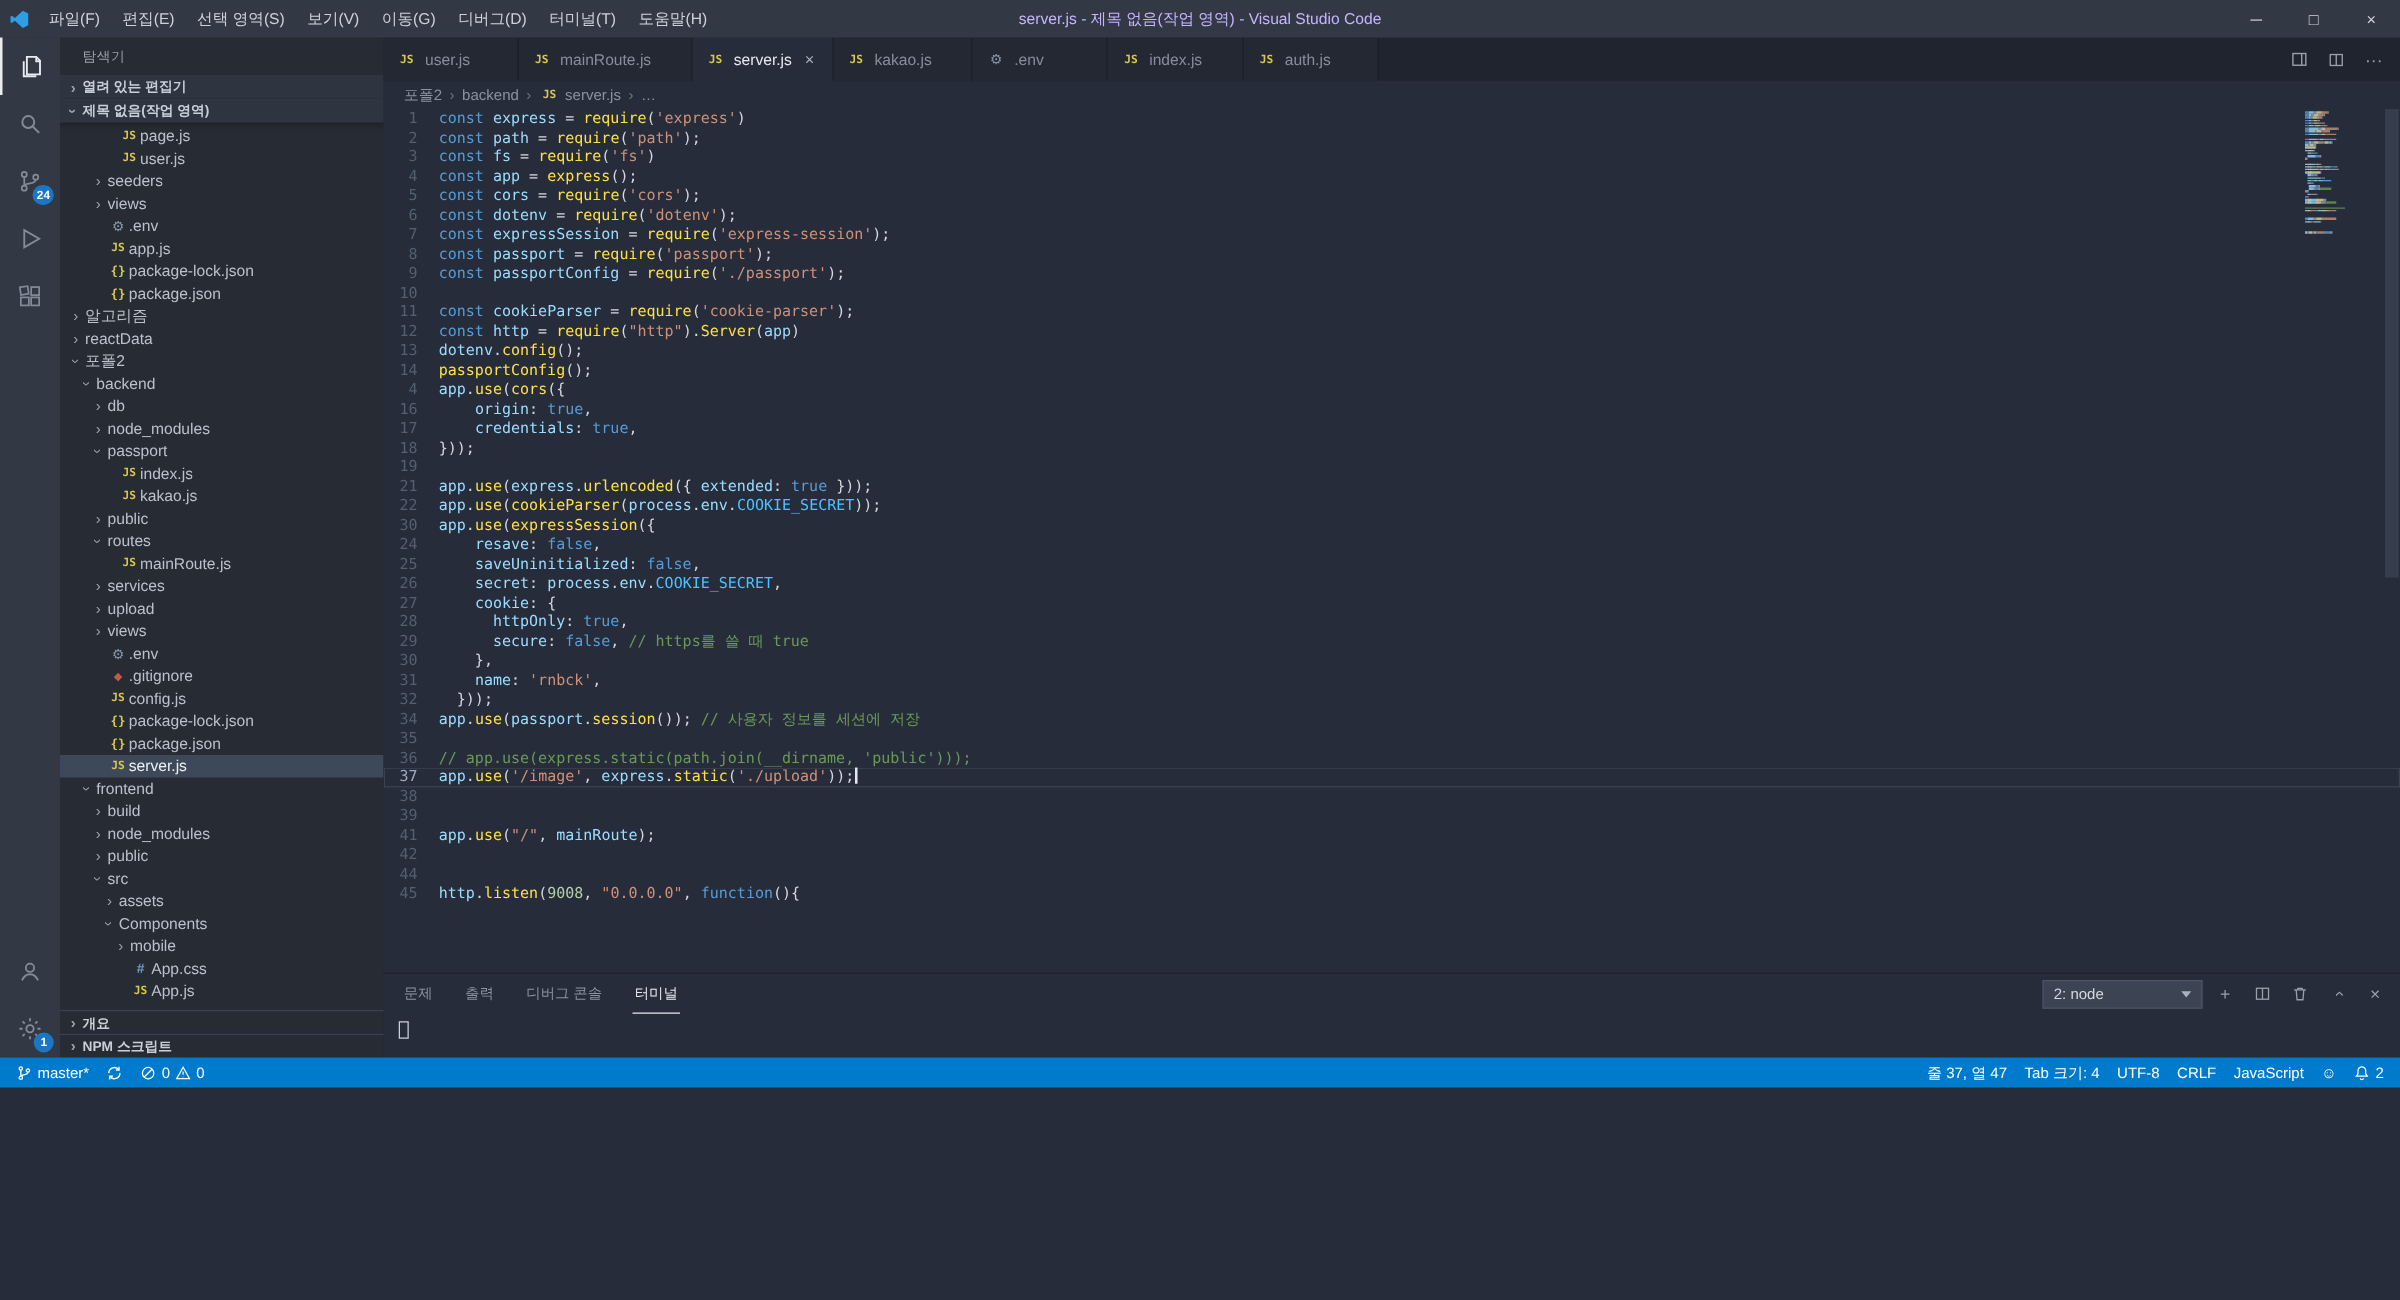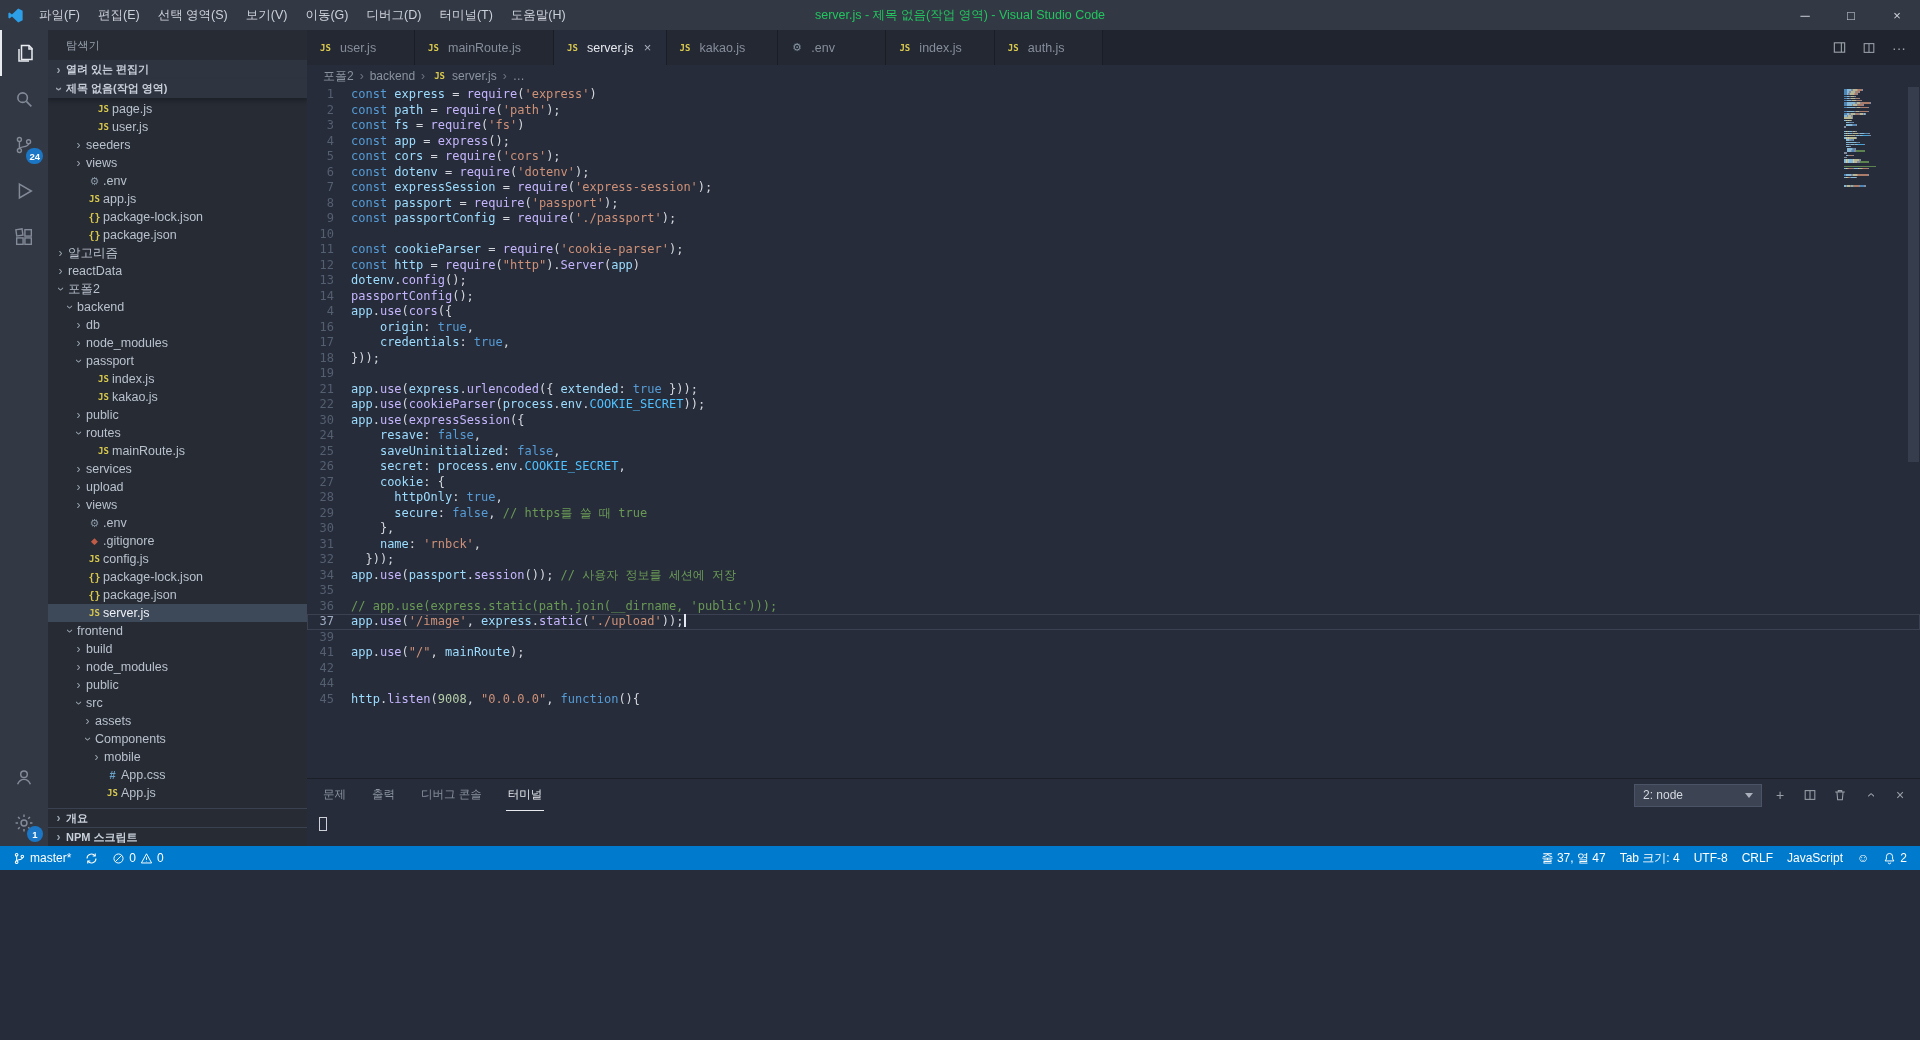--- a/index.html
+++ b/index.html
@@ -6,21 +6,21 @@
   html,body{width:1920px;height:1040px;overflow:hidden;background:#262c3a;
     font-family:"Liberation Sans","DejaVu Sans",sans-serif;color:#c3cad4}
   .window{width:1920px;height:870px;display:flex;flex-direction:column}
 
   
   .titlebar{height:30px;background:#333845;display:flex;align-items:center;position:relative;flex:none}
   .tb-left{display:flex;align-items:center;height:100%}
   .logo{width:30px;display:flex;justify-content:center;align-items:center}
   .menubar{display:flex;height:100%}
   .menu-item{padding:0 9px;font-size:12.5px;color:#cdd2da;display:flex;align-items:center;cursor:pointer}
-  .window-title{position:absolute;left:50%;transform:translateX(-50%);font-size:12.5px;color:#22c55e;white-space:nowrap}
+  .window-title{position:absolute;left:50%;transform:translateX(-50%);font-size:12.5px;color:#c4b5fd;white-space:nowrap}
   .window-controls{margin-left:auto;display:flex;height:100%}
   .wc{width:46px;display:flex;align-items:center;justify-content:center;font-size:13px;color:#cfd3da;cursor:pointer}
 
   
   .main{flex:1;display:flex;min-height:0}
 
   
   .activitybar{width:48px;background:#333845;display:flex;flex-direction:column;justify-content:space-between;flex:none}
   .ab-item{width:48px;height:46px;display:flex;align-items:center;justify-content:center;color:#848b98;cursor:pointer;position:relative}
   .ab-item.active{color:#e8ebf0;border-left:2px solid #e8ebf0}
@@ -64,21 +64,21 @@
   .bc-sep{color:#6b7380;padding:0 2px}
 
   
   .code-area{flex:1;position:relative;overflow:hidden;background:#262c3a;
     font-family:"DejaVu Sans Mono","Liberation Mono",monospace;font-size:12px}
   .code-line{display:flex;height:15.5px;line-height:15.5px;white-space:pre}
   .code-line.current{box-shadow:inset 0 0 0 1px rgba(190,200,220,.14)}
   .line-num{width:44px;padding-right:17px;text-align:right;color:#545f70;flex:none}
   .code-line.current .line-num{color:#9fabc0}
   .line-text{white-space:pre;color:#d4d7dd}
-  .tk-k{color:#569cd6}.tk-v{color:#9cdcfe}.tk-f{color:#c4b5fd}.tk-s{color:#ce9178}
+  .tk-k{color:#569cd6}.tk-v{color:#9cdcfe}.tk-f{color:#fde047}.tk-s{color:#ce9178}
   .tk-c{color:#6a9955}.tk-p{color:#d4d7dd}.tk-n{color:#b5cea8}.tk-b{color:#569cd6}.tk-cc{color:#4fc1ff}
   .cursor{display:inline-block;width:1.5px;height:13px;background:#e3e8f2;vertical-align:-2px;margin-left:1px}
   .minimap{position:absolute;top:2px;right:14px;width:62px}
   .mm-line{height:1.5px;margin-bottom:.7px;display:flex}
   .mm-tok{height:100%;opacity:.8}
   .scroll-thumb{position:absolute;top:0;right:1px;width:11px;height:375px;background:rgba(130,140,158,.18)}
 
   
   .panel{height:68px;border-top:1px solid #1b1f28;flex:none;display:flex;flex-direction:column;background:#262c3a}
   .panel-header{height:32px;display:flex;align-items:center;padding:0 8px 0 14px}
@@ -537,20 +537,21 @@
             <div class="code-line"><div class="line-num">27</div><div class="line-text"><span class="tk-p">    </span><span class="tk-v">cookie</span><span class="tk-p">: {</span></div></div>
             <div class="code-line"><div class="line-num">28</div><div class="line-text"><span class="tk-p">      </span><span class="tk-v">httpOnly</span><span class="tk-p">: </span><span class="tk-b">true</span><span class="tk-p">,</span></div></div>
             <div class="code-line"><div class="line-num">29</div><div class="line-text"><span class="tk-p">      </span><span class="tk-v">secure</span><span class="tk-p">: </span><span class="tk-b">false</span><span class="tk-p">, </span><span class="tk-c">// https를 쓸 때 true</span></div></div>
             <div class="code-line"><div class="line-num">30</div><div class="line-text"><span class="tk-p">    },</span></div></div>
             <div class="code-line"><div class="line-num">31</div><div class="line-text"><span class="tk-p">    </span><span class="tk-v">name</span><span class="tk-p">: </span><span class="tk-s">'rnbck'</span><span class="tk-p">,</span></div></div>
             <div class="code-line"><div class="line-num">32</div><div class="line-text"><span class="tk-p">  }));</span></div></div>
             <div class="code-line"><div class="line-num">34</div><div class="line-text"><span class="tk-v">app</span><span class="tk-p">.</span><span class="tk-f">use</span><span class="tk-p">(</span><span class="tk-v">passport</span><span class="tk-p">.</span><span class="tk-f">session</span><span class="tk-p">()); </span><span class="tk-c">// 사용자 정보를 세션에 저장</span></div></div>
             <div class="code-line"><div class="line-num">35</div><div class="line-text"></div></div>
             <div class="code-line"><div class="line-num">36</div><div class="line-text"><span class="tk-c">// app.use(express.static(path.join(__dirname, 'public')));</span></div></div>
             <div class="code-line current"><div class="line-num">37</div><div class="line-text"><span class="tk-v">app</span><span class="tk-p">.</span><span class="tk-f">use</span><span class="tk-p">(</span><span class="tk-s">'/image'</span><span class="tk-p">, </span><span class="tk-v">express</span><span class="tk-p">.</span><span class="tk-f">static</span><span class="tk-p">(</span><span class="tk-s">'./upload'</span><span class="tk-p">));</span><span class="cursor"></span></div></div>
+            <div class="code-line"><div class="line-num">38</div><div class="line-text"></div></div>
             <div class="code-line"><div class="line-num">39</div><div class="line-text"></div></div>
             <div class="code-line"><div class="line-num">41</div><div class="line-text"><span class="tk-v">app</span><span class="tk-p">.</span><span class="tk-f">use</span><span class="tk-p">(</span><span class="tk-s">"/"</span><span class="tk-p">, </span><span class="tk-v">mainRoute</span><span class="tk-p">);</span></div></div>
             <div class="code-line"><div class="line-num">42</div><div class="line-text"></div></div>
             <div class="code-line"><div class="line-num">44</div><div class="line-text"></div></div>
             <div class="code-line"><div class="line-num">45</div><div class="line-text"><span class="tk-v">http</span><span class="tk-p">.</span><span class="tk-f">listen</span><span class="tk-p">(</span><span class="tk-n">9008</span><span class="tk-p">, </span><span class="tk-s">"0.0.0.0"</span><span class="tk-p">, </span><span class="tk-k">function</span><span class="tk-p">(){</span></div></div>
           </div>
         <div class="minimap" id="minimap">
             <div class="mm-line">
               <span class="mm-tok" style="width: 3.3px; background: rgb(86, 156, 214);"></span>
               <span class="mm-tok" style="width: 3.85px; background: rgb(156, 220, 254);"></span>

